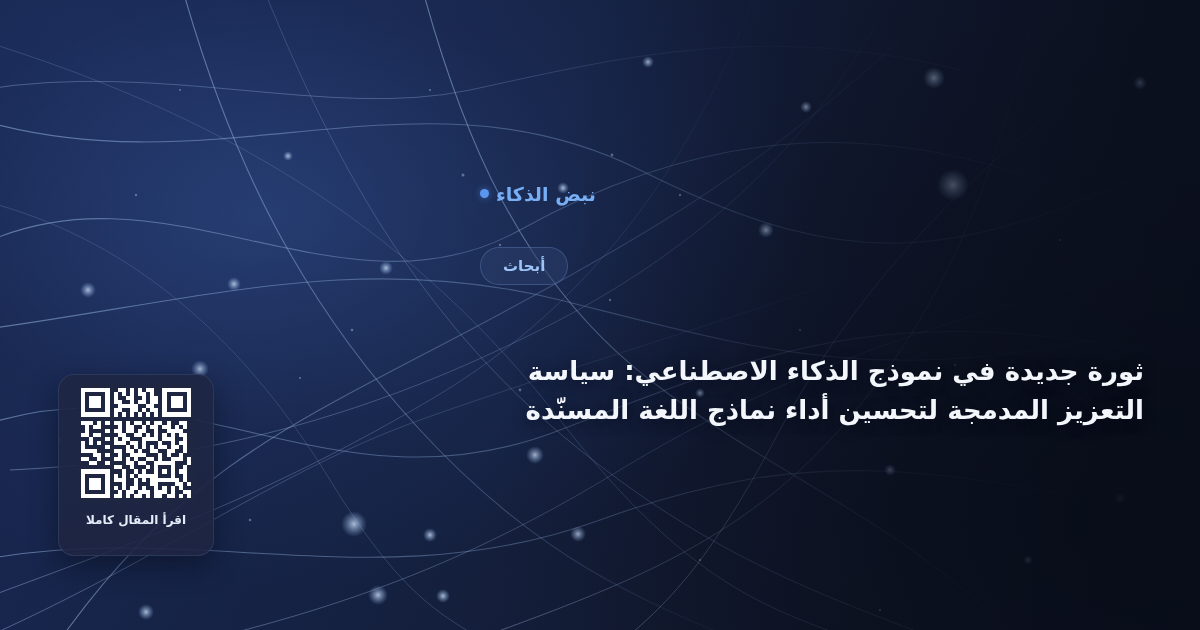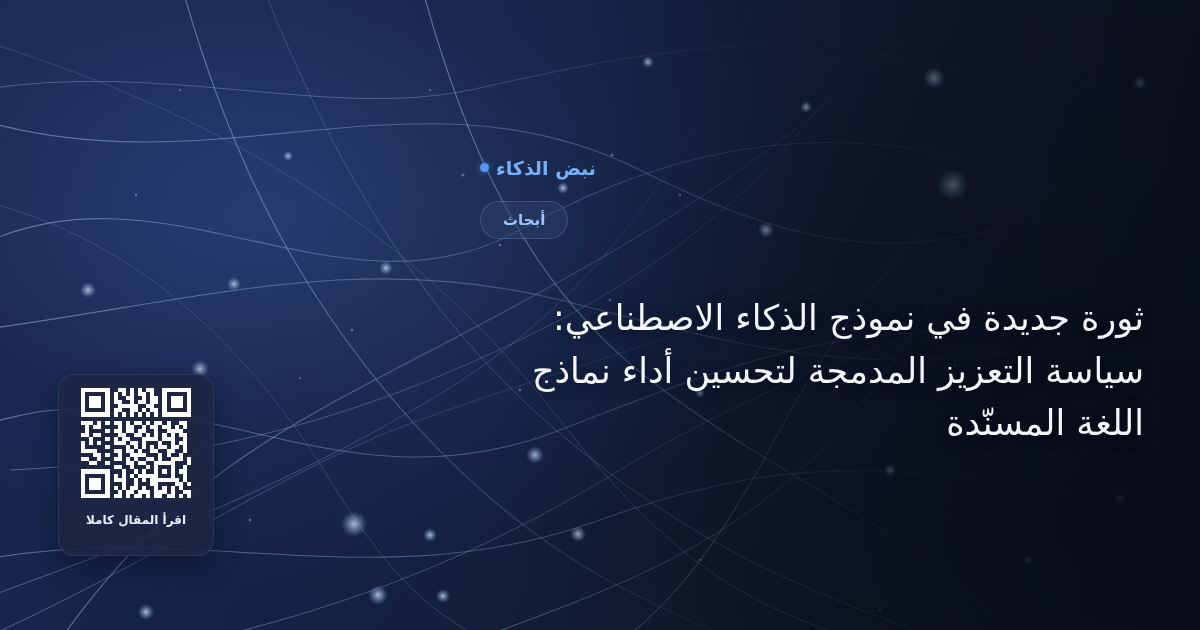--- a/index.html
+++ b/index.html
@@ -45,20 +45,21 @@
     top: 0;
     right: 0;
     width: 720px;
     height: 100%;
     padding: 0 56px 0 0;
     display: flex;
     flex-direction: column;
     justify-content: center;
     align-items: flex-end;
     text-align: right;
+    gap: 20px;
   }
 
   .brand {
     display: flex;
     align-items: center;
     gap: 7px;
     margin-bottom: 22px;
     direction: rtl;
   }
   .brand-name {
@@ -87,23 +88,23 @@
     background: rgba(43,63,108,0.50);
     border: 1px solid rgba(108,142,205,0.34);
     color: #9cc4f7;
     font-size: 15px;
     font-weight: 700;
     margin-bottom: 30px;
     white-space: nowrap;
   }
 
   .title {
-    font-size: 35px;
+    font-size: 26px;
     line-height: 1.50;
-    font-weight: 400;
+    font-weight: 700;
     color: #f3f6fb;
     letter-spacing: 0.2px;
     max-width: 690px;
     text-shadow: 0 2px 14px rgba(5,10,24,0.55);
   }
 
   
   .qr-card {
     position: absolute;
     left: 58px;

